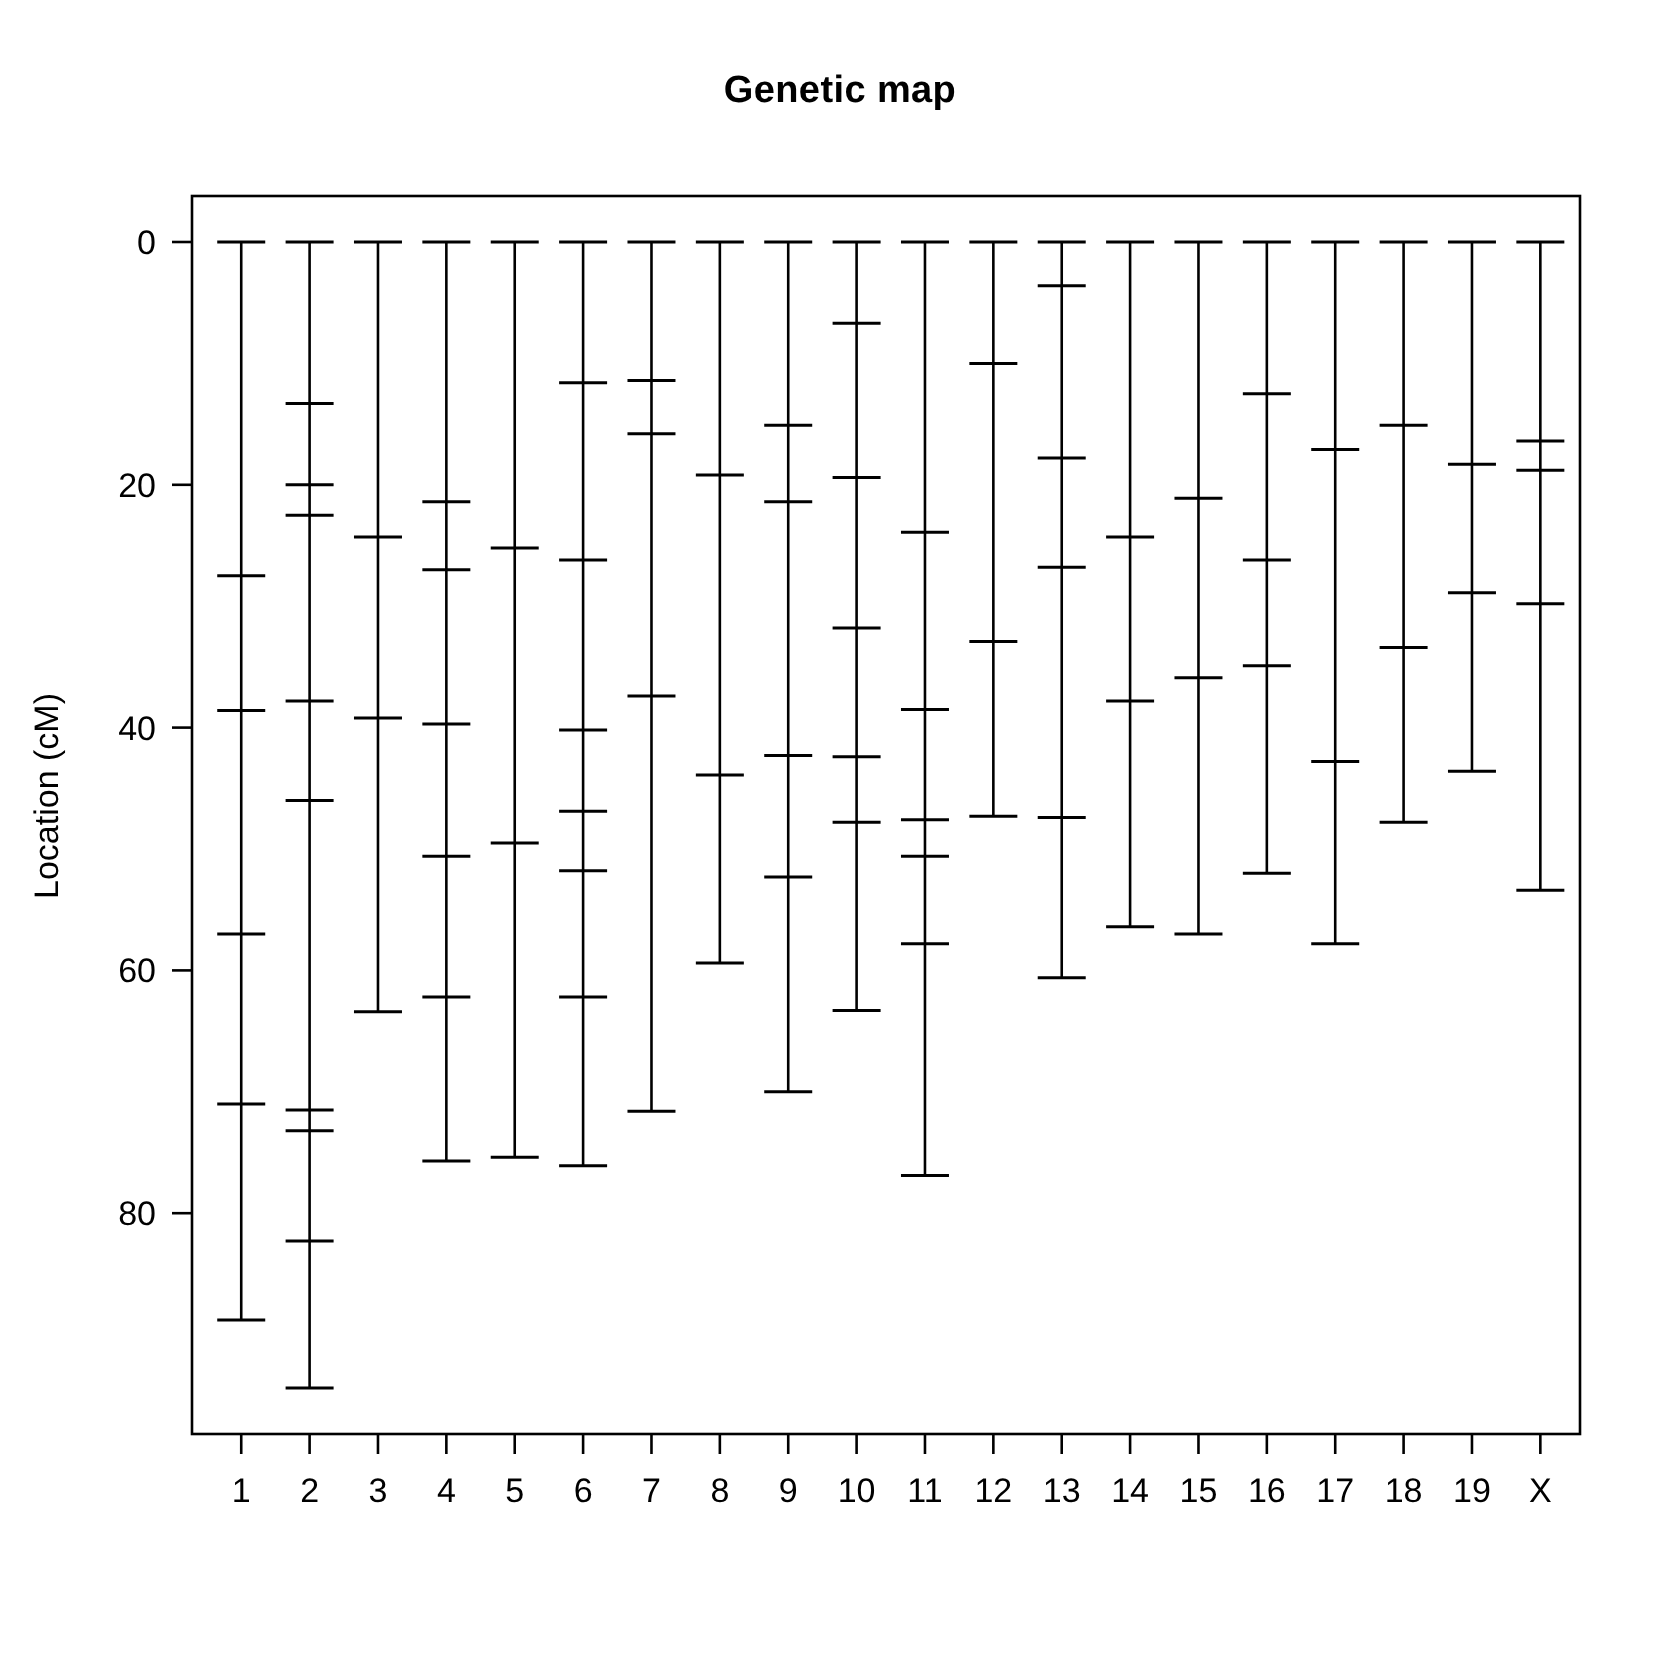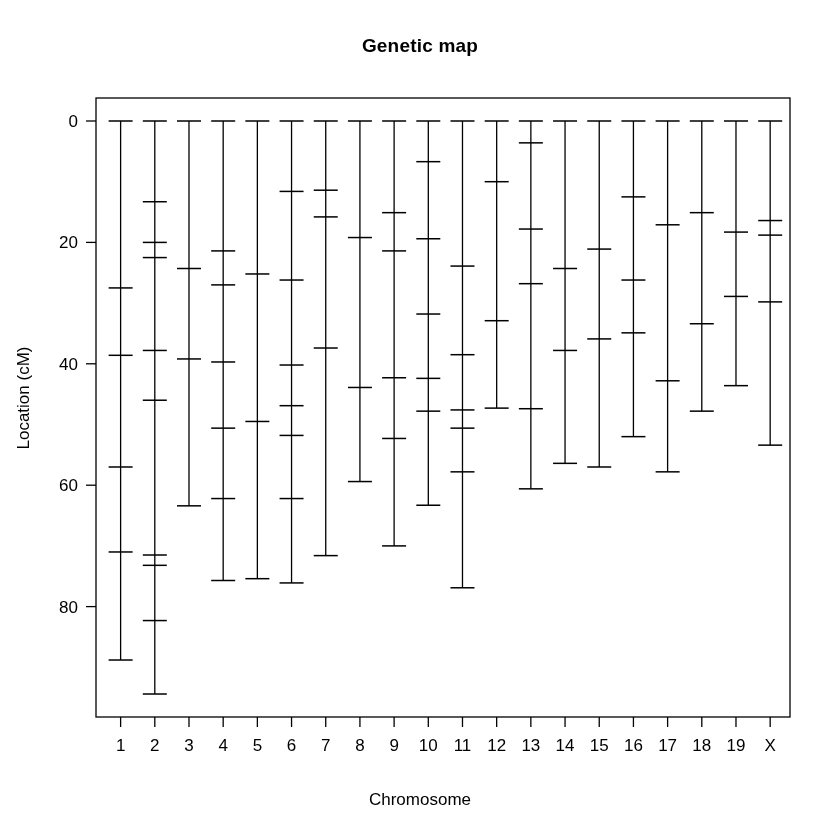--- a/index.html
+++ b/index.html
@@ -88,21 +88,20 @@
 </style>
 </head>
 <body>
 
 <div id="figure">
 
   <div class="plot-title">Genetic map</div>
 
   <div class="ylab">Location (cM)</div>
 
-  <div class="xlab">Chromosome</div>
 
   <svg class="canvas" id="plot-svg" viewBox="0 0 840 840" xmlns="http://www.w3.org/2000/svg">
     <rect class="frame" id="plot-frame" x="96" y="98" width="694" height="619"></rect>
     <g id="y-axis-group">
         <line x1="86" y1="121" x2="96" y2="121" class="axis-tick"></line>
         <text x="78" y="127" class="tick-text" text-anchor="end">0</text>
         <line x1="86" y1="242.4" x2="96" y2="242.4" class="axis-tick"></line>
         <text x="78" y="248.4" class="tick-text" text-anchor="end">20</text>
         <line x1="86" y1="363.8" x2="96" y2="363.8" class="axis-tick"></line>
         <text x="78" y="369.8" class="tick-text" text-anchor="end">40</text>

